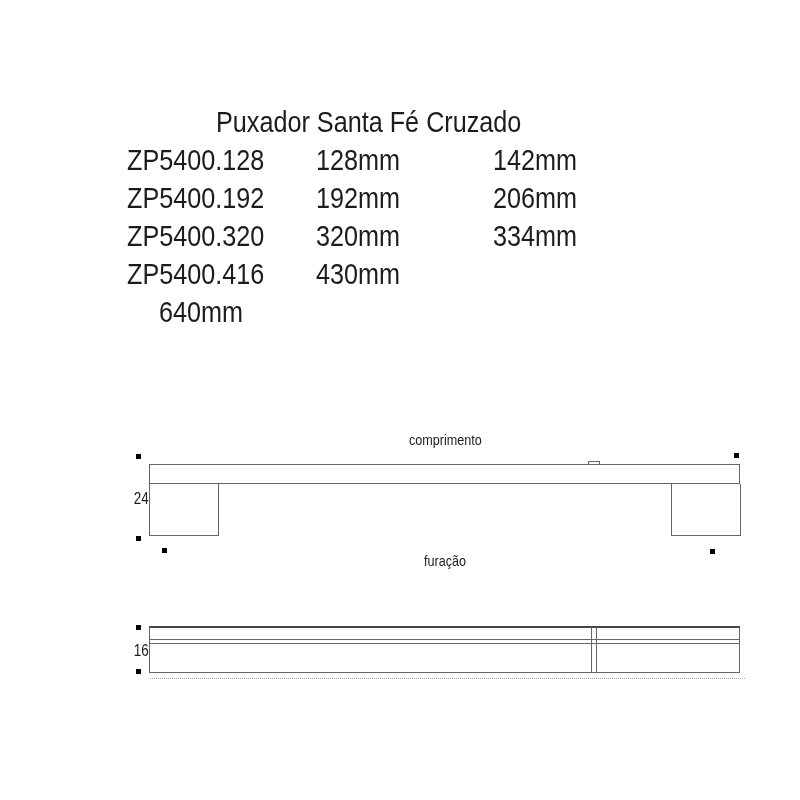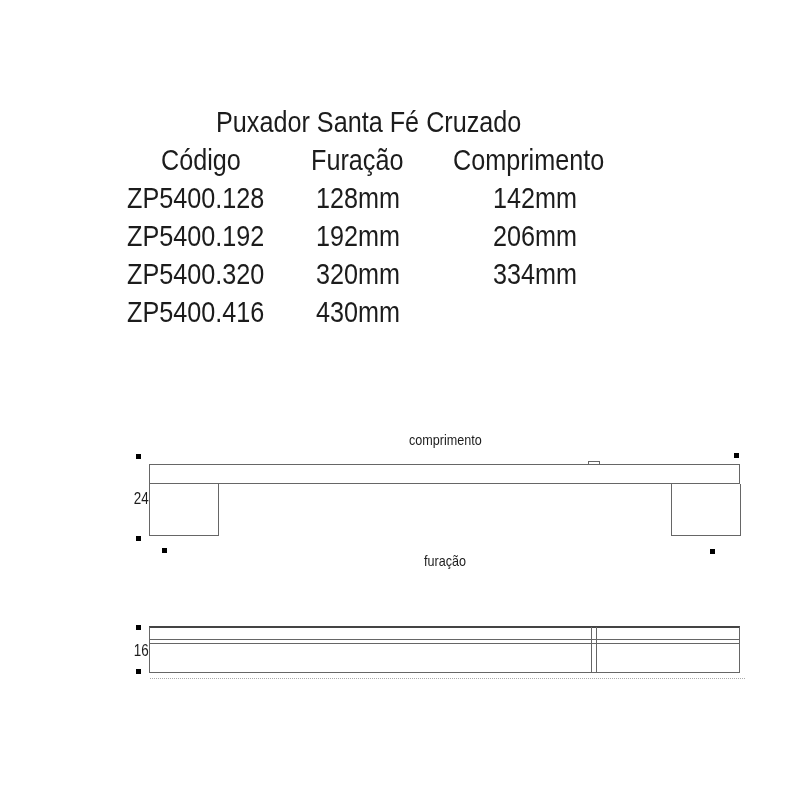--- a/index.html
+++ b/index.html
@@ -48,44 +48,40 @@
 </head>
 <body>
 
 <div id="page">
 
   <section id="spec-table">
     <div class="t-line">
       <span class="cond">Puxador Santa Fé Cruzado</span>
     </div>
     <div class="t-row">
-      <span class="cell"><span class="cond">Código</span></span>
-      <span class="cell"><span class="cond">Furação</span></span>
-      <span class="cell"><span class="cond">Comprimento</span></span>
-    </div>
-    <div class="t-row">
       <span class="cell"><span class="cond">ZP5400.128</span></span>
       <span class="cell"><span class="cond">128mm</span></span>
       <span class="cell"><span class="cond">142mm</span></span>
     </div>
     <div class="t-row">
       <span class="cell"><span class="cond">ZP5400.192</span></span>
       <span class="cell"><span class="cond">192mm</span></span>
       <span class="cell"><span class="cond">206mm</span></span>
     </div>
     <div class="t-row">
       <span class="cell"><span class="cond">ZP5400.320</span></span>
       <span class="cell"><span class="cond">320mm</span></span>
       <span class="cell"><span class="cond">334mm</span></span>
     </div>
     <div class="t-row">
       <span class="cell"><span class="cond">ZP5400.416</span></span>
       <span class="cell"><span class="cond">430mm</span></span>
     </div>
     <div class="t-row">
+      <span class="cell"><span class="cond">640mm</span></span>
     </div>
   </section>
 
   <section id="front-view">
     <div class="center-label" style="top:431px;">
       <span class="cond">comprimento</span>
     </div>
 
     <div class="bar-outline"></div>
     <div class="foot left"></div>

